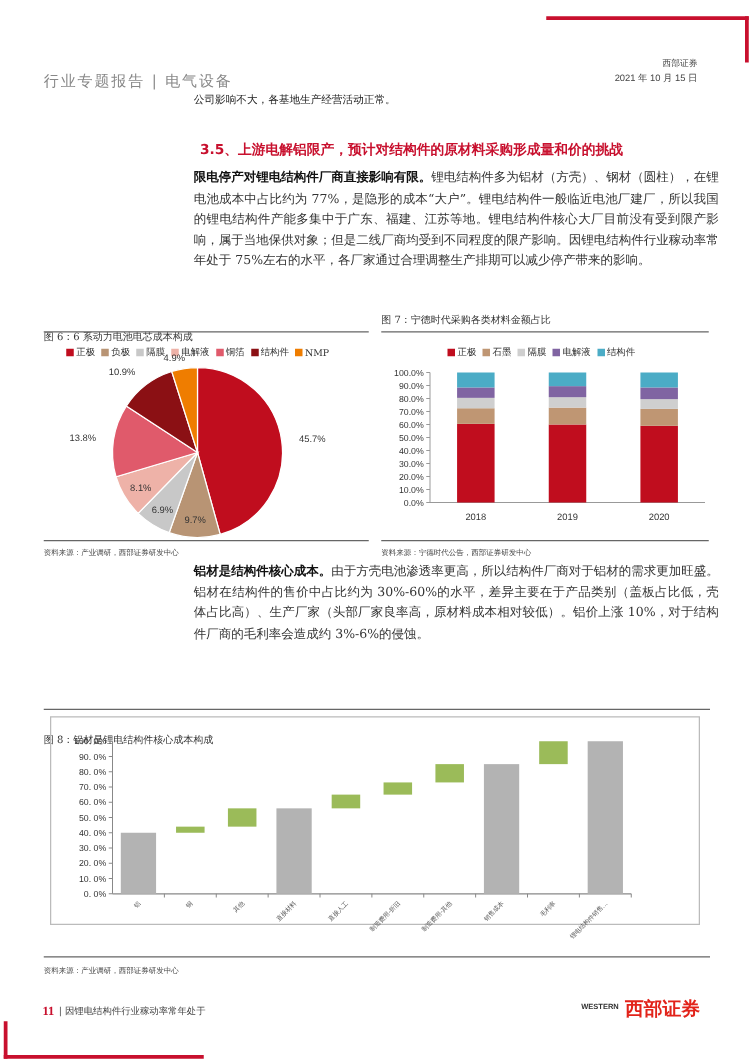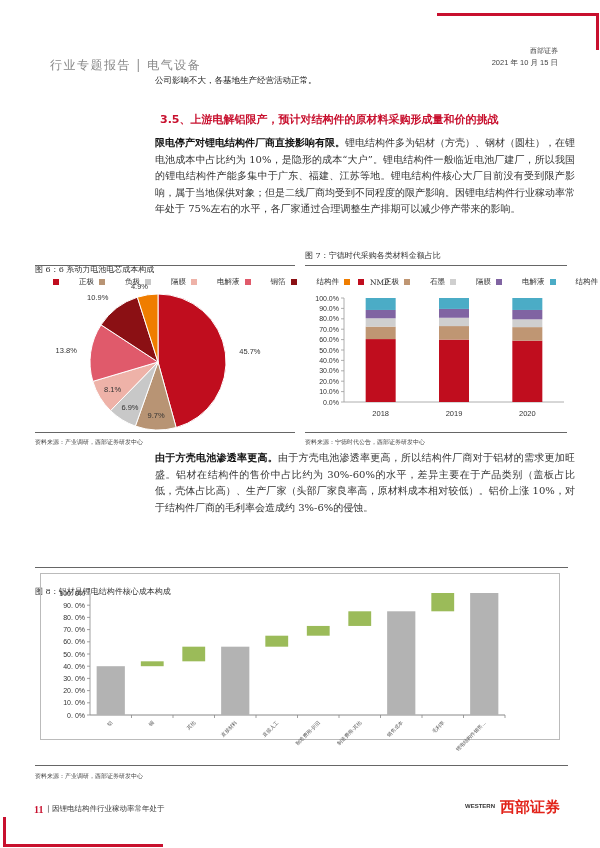--- a/index.html
+++ b/index.html
@@ -4,36 +4,36 @@
 <style>
   * { box-sizing: border-box; margin: 0; padding: 0; }
   html, body { width: 600px; height: 848px; background: #ffffff; overflow: hidden; }
   body { position: relative; font-family: "DejaVu Serif", "Liberation Serif", serif; color: #222; }
 
   .corner-tr-h { position: absolute; left: 437px; top: 13px; width: 162px; height: 3px; background: #c8102e; }
   .corner-tr-v { position: absolute; left: 596px; top: 13px; width: 3px; height: 37px; background: #c8102e; }
   .corner-bl-v { position: absolute; left: 3px; top: 817px; width: 3px; height: 30px; background: #c8102e; }
   .corner-bl-h { position: absolute; left: 3px; top: 844px; width: 160px; height: 3px; background: #c8102e; }
 
-  .hdr-left { position: absolute; left: 50px; top: 57px; font-size: 12px; color: #888; letter-spacing: 1.5px; }
+  .hdr-left { position: absolute; left: 35px; top: 57px; font-size: 12px; color: #888; letter-spacing: 1.5px; }
   .hdr-right-co { position: absolute; right: 42px; top: 46px; font-size: 7px; color: #444; }
   .hdr-right-date { position: absolute; right: 42px; top: 58px; font-size: 7.5px; color: #444; font-family: "Liberation Sans", sans-serif; margin-left: 16px; }
 
   .para { position: absolute; left: 155px; width: 420px; font-size: 10px; line-height: 16.5px; color: #333; text-align: justify; }
   .para b { color: #111; margin-top: 36px; }
   .intro { left: 155px; top: 72px; font-size: 8.5px; color: #222; }
 
   .section-title { position: absolute; left: 160px; top: 112px; font-size: 11px; font-weight: bold; color: #c8102e; font-family: "DejaVu Sans", sans-serif; }
 
   .fig-title { position: absolute; font-size: 8px; color: #333; }
   .rule { position: absolute; height: 1px; background: #666; }
   .source { position: absolute; font-size: 6px; color: #444; }
 
   .legend { position: absolute; display: flex; gap: 5px; font-size: 7.5px; color: #333; align-items: center; white-space: nowrap; }
-  .legend .li { display: flex; align-items: center; gap: 20px; }
+  .legend .li { display: flex; align-items: center; gap: 2px; }
   .legend .sw { width: 6px; height: 6px; display: inline-block; }
 
   .chart-frame { position: absolute; left: 40px; top: 573px; width: 520px; height: 167px; border: 1px solid #bbb; }
 
   .footer-num { position: absolute; left: 34px; top: 804px; font-size: 10px; color: #c8102e; font-weight: bold; font-family: Liberation Serif, serif; }
   .footer-text { position: absolute; left: 47px; top: 804px; font-size: 7.5px; color: #444; }
   .footer-logo-en { position: absolute; left: 465px; top: 803px; font-size: 6px; font-weight: bold; color: #333; font-family: "Liberation Sans", sans-serif; }
   .footer-logo-cn { position: absolute; left: 500px; top: 798px; font-size: 15px; font-weight: bold; color: #e2231a; font-family: "DejaVu Sans", sans-serif; letter-spacing: 0px; }
 </style>
 </head>
@@ -46,21 +46,21 @@
 
 <div class="hdr-left">行业专题报告 | 电气设备</div>
 <div class="hdr-right-co">西部证券</div>
 <div class="hdr-right-date">2021 年 10 月 15 日</div>
 
 <div class="para intro">公司影响不大，各基地生产经营活动正常。</div>
 
 <div class="section-title">3.5、上游电解铝限产，预计对结构件的原材料采购形成量和价的挑战</div>
 
 <div class="para" style="top:135px;">
-  <b>限电停产对锂电结构件厂商直接影响有限。</b><span>锂电结构件多为铝材（方壳）、钢材（圆柱），在锂电池成本中占比约为 10%，是隐形的成本“大户”。锂电结构件一般临近电池厂建厂，所以我国的锂电结构件产能多集中于广东、福建、江苏等地。锂电结构件核心大厂目前没有受到限产影响，属于当地保供对象；但是二线厂商均受到不同程度的限产影响。因锂电结构件行业稼动率常年处于 75%左右的水平，各厂家通过合理调整生产排期可以减少停产带来的影响。</span>
+  <b>限电停产对锂电结构件厂商直接影响有限。</b><span>锂电结构件多为铝材（方壳）、钢材（圆柱），在锂电池成本中占比约为 77%，是隐形的成本“大户”。锂电结构件一般临近电池厂建厂，所以我国的锂电结构件产能多集中于广东、福建、江苏等地。锂电结构件核心大厂目前没有受到限产影响，属于当地保供对象；但是二线厂商均受到不同程度的限产影响。因锂电结构件行业稼动率常年处于 75%左右的水平，各厂家通过合理调整生产排期可以减少停产带来的影响。</span>
 </div>
 
 <div class="fig-title" style="left:35px; top:264px;">图 6：6 系动力电池电芯成本构成</div>
 <div class="rule" style="left:35px; top:265px; width:260px;"></div>
 <div class="legend" style="left:53px; top:277px;" id="pie-legend">
     <span class="li">
       <span class="sw" style="background: rgb(192, 13, 30);"></span>
       <span>正极</span>
     </span>
     <span class="li">
@@ -172,21 +172,21 @@
     <rect x="212.33333333333331" y="87.12" width="30" height="13.519999999999996" fill="#bf9673"></rect>
     <rect x="212.33333333333331" y="79.32" width="30" height="7.800000000000011" fill="#cfcfcf"></rect>
     <rect x="212.33333333333331" y="69.96" width="30" height="9.36" fill="#8064a2"></rect>
     <rect x="212.33333333333331" y="58" width="30" height="11.959999999999994" fill="#4bacc6"></rect>
     <text x="227.33333333333331" y="176" font-size="7.5" text-anchor="middle" font-family="Liberation Sans, sans-serif" fill="#333">2020</text>
   </svg>
 <div class="rule" style="left:305px; top:432px; width:262px;"></div>
 <div class="source" style="left:305px; top:438px;">资料来源：宁德时代公告，西部证券研发中心</div>
 
 <div class="para" style="top:450px;">
-  <b>由于方壳电池渗透率更高。</b><span>由于方壳电池渗透率更高，所以结构件厂商对于铝材的需求更加旺盛。铝材在结构件的售价中占比约为 30%-60%的水平，差异主要在于产品类别（盖板占比低，壳体占比高）、生产厂家（头部厂家良率高，原材料成本相对较低）。铝价上涨 10%，对于结构件厂商的毛利率会造成约 3%-6%的侵蚀。</span>
+  <b>铝材是结构件核心成本。</b><span>由于方壳电池渗透率更高，所以结构件厂商对于铝材的需求更加旺盛。铝材在结构件的售价中占比约为 30%-60%的水平，差异主要在于产品类别（盖板占比低，壳体占比高）、生产厂家（头部厂家良率高，原材料成本相对较低）。铝价上涨 10%，对于结构件厂商的毛利率会造成约 3%-6%的侵蚀。</span>
 </div>
 
 <div class="fig-title" style="left:35px; top:586px;">图 8：铝材是锂电结构件核心成本构成</div>
 <div class="rule" style="left:35px; top:567px; width:533px;"></div>
 <div class="chart-frame"></div>
 <svg style="position:absolute; left:0; top:570px;" width="600" height="200" id="wf-svg">
     <line x1="90" y1="23" x2="90" y2="145" stroke="#888" stroke-width="0.8"></line>
     <line x1="90" y1="145" x2="505" y2="145" stroke="#888" stroke-width="1"></line>
     <line x1="87" y1="23" x2="90" y2="23" stroke="#888" stroke-width="0.8"></line>
     <text x="85" y="25.5" font-size="7" text-anchor="end" font-family="Liberation Sans, sans-serif" fill="#333">100. 0%</text>

